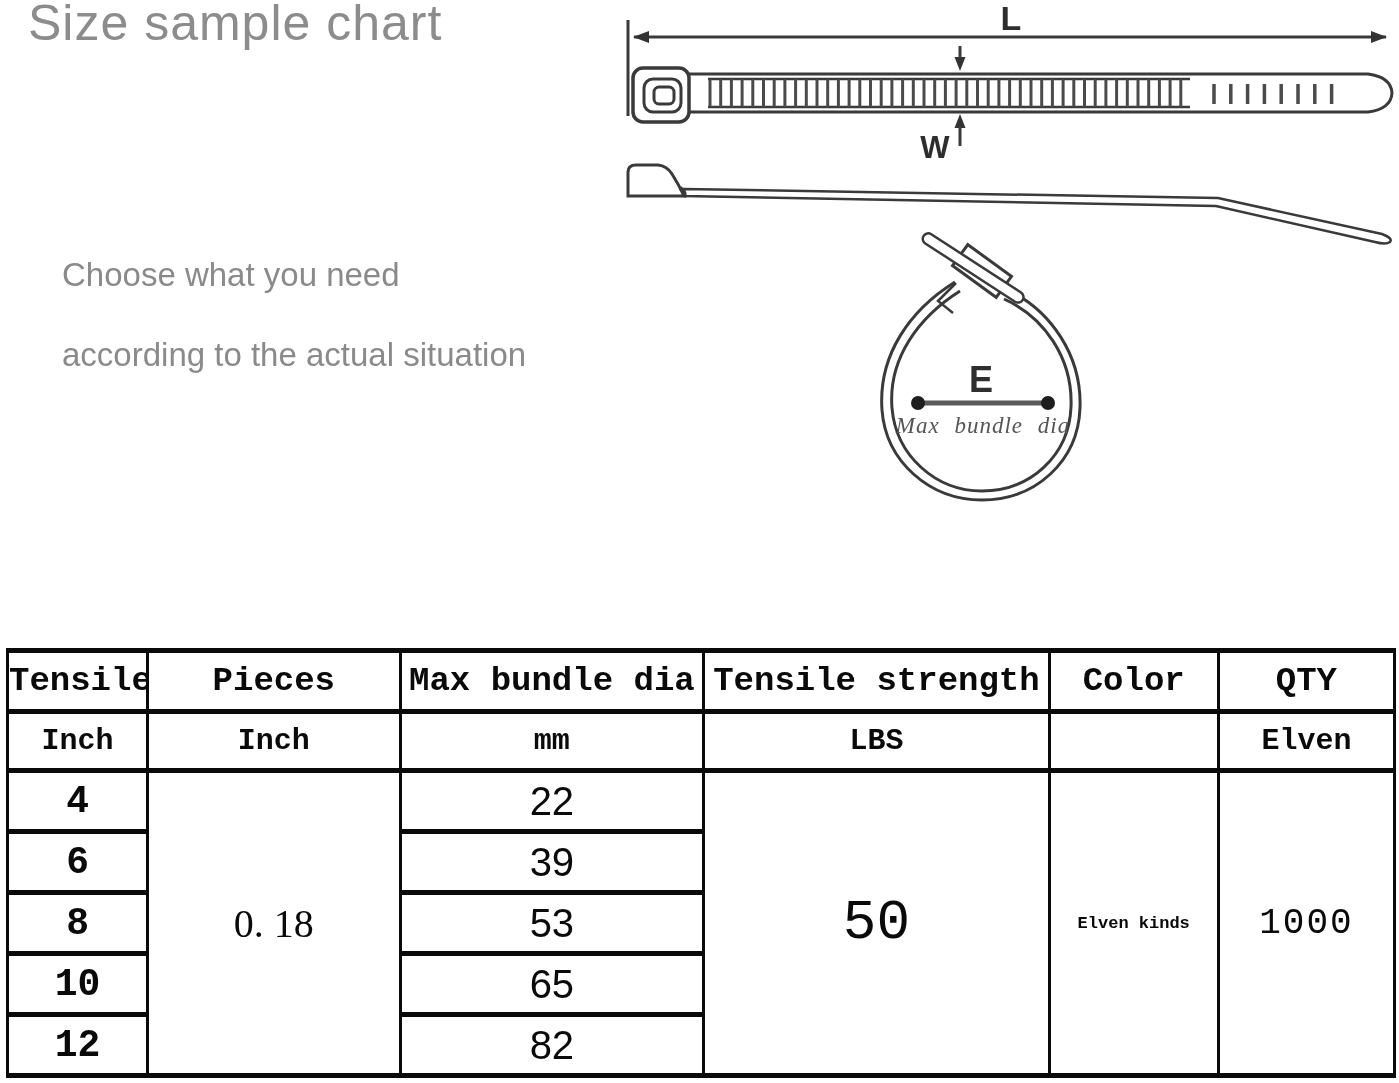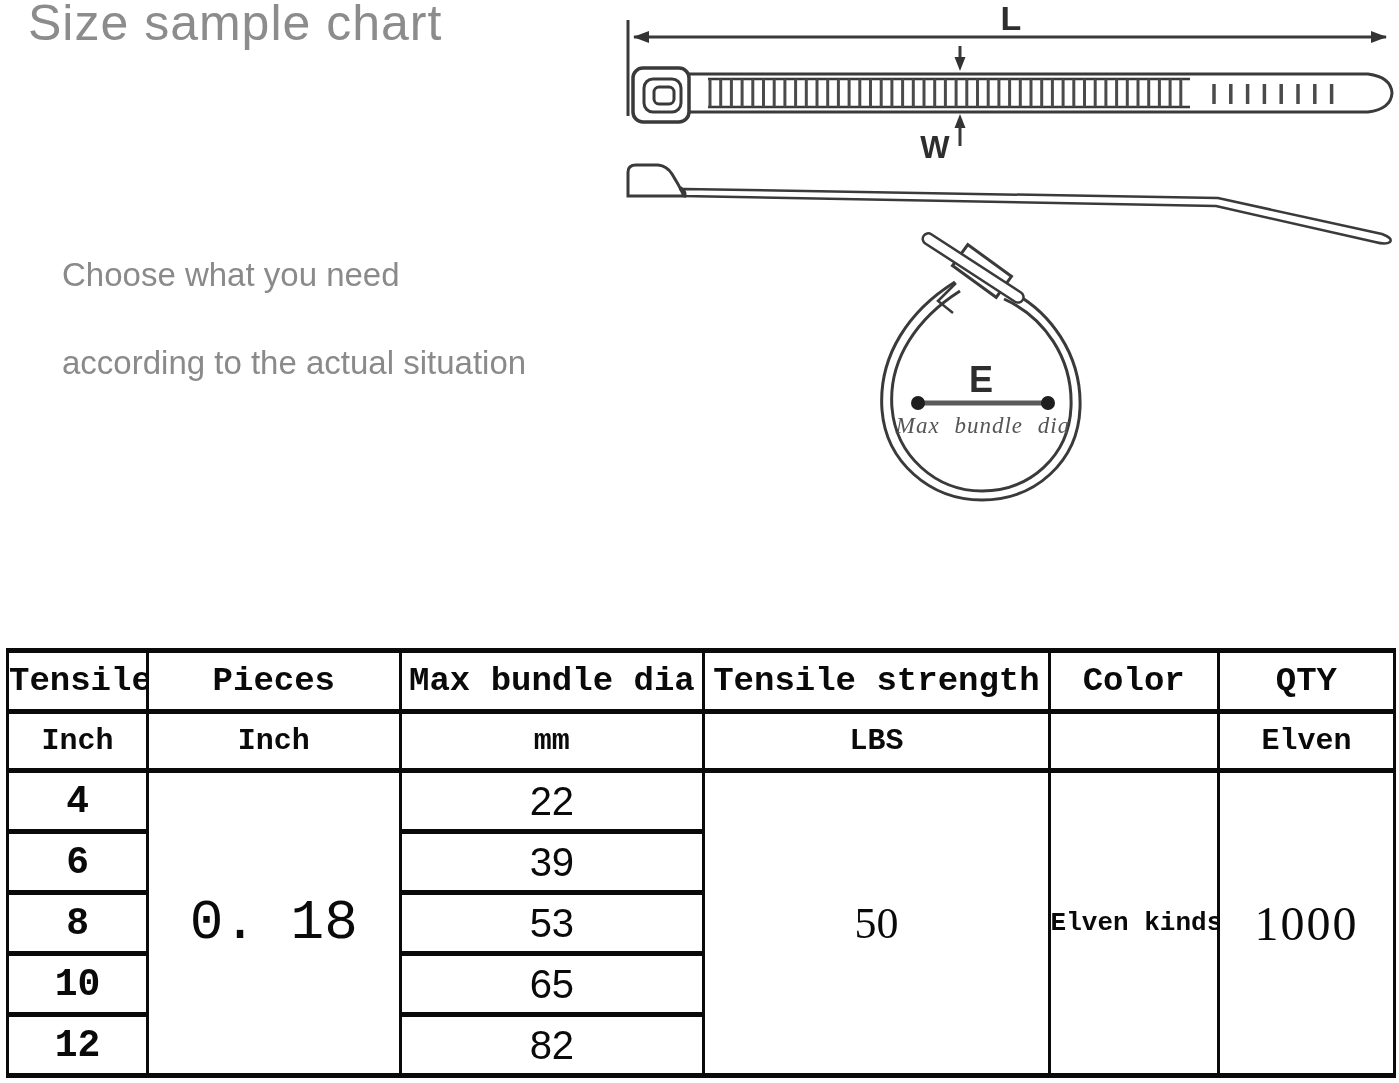--- a/index.html
+++ b/index.html
@@ -3,40 +3,40 @@
 <meta charset="utf-8">
 <style>
   html,body { margin:0; padding:0; }
   body {
     width:1399px; height:1083px; position:relative; overflow:hidden;
     background:#ffffff; font-family:"Liberation Sans", sans-serif;
   }
   .title { position:absolute; left:28px; top:-6px; font-size:50px; color:#8c8c8c; letter-spacing:1px; }
   .note  { position:absolute; left:62px; font-size:33px; color:#8a8a8a; }
   .note1 { top:256px; }
-  .note2 { top:344px; }
+  .note2 { top:336px; }
   svg.diagram { position:absolute; left:620px; top:0; }
 
   .table-wrap { position:absolute; left:6px; top:648px; width:1390px; }
   table.spec { border-collapse:collapse; width:100%; table-layout:fixed; }
   table.spec td {
     border:5px solid #0a0a0a; border-left-width:3px; border-right-width:3px;
     text-align:center; vertical-align:middle; padding:0; color:#0a0a0a;
     overflow:hidden; white-space:nowrap;
   }
   .mono { font-family:"Liberation Mono", monospace; font-weight:700; }
   tr.h1 td { font-size:34px; height:56px; }
   tr.h2 td { font-size:30px; height:54px; }
   tr.data td { height:56px; }
   td.len     { font-family:"Liberation Mono", monospace; font-weight:700; font-size:38px; }
   td.dia     { font-family:"Liberation Sans", sans-serif; font-size:40px; }
-  td.widthv  { font-family:Liberation Mono, monospace; font-size:56px; }
-  td.tensile { font-family:Liberation Serif, serif; font-size:44px; font-weight:400; }
-  td.colorv  { font-family:"Liberation Mono", monospace; font-weight:700; font-size:26px; }
-  td.qtyv    { font-family:Liberation Serif, serif; font-size:48px; letter-spacing:2px; }
+  td.widthv  { font-family:Liberation Serif, serif; font-size:40px; }
+  td.tensile { font-family:Liberation Mono, monospace; font-size:56px; font-weight:400; }
+  td.colorv  { font-family:"Liberation Mono", monospace; font-weight:700; font-size:17px; }
+  td.qtyv    { font-family:Liberation Mono, monospace; font-size:36px; letter-spacing:2px; }
   text.dimlabel { font-family:"Liberation Sans", sans-serif; font-weight:bold; fill:#2e2e2e; }
   text.caption  { font-family:"Liberation Serif", serif; font-style:italic; fill:#555; letter-spacing:1px; word-spacing:8px; }
 </style>
 </head>
 <body>
 
 <div class="title">Size sample chart</div>
 <div class="note note1">Choose what you need</div>
 <div class="note note2">according to the actual situation</div>
 

